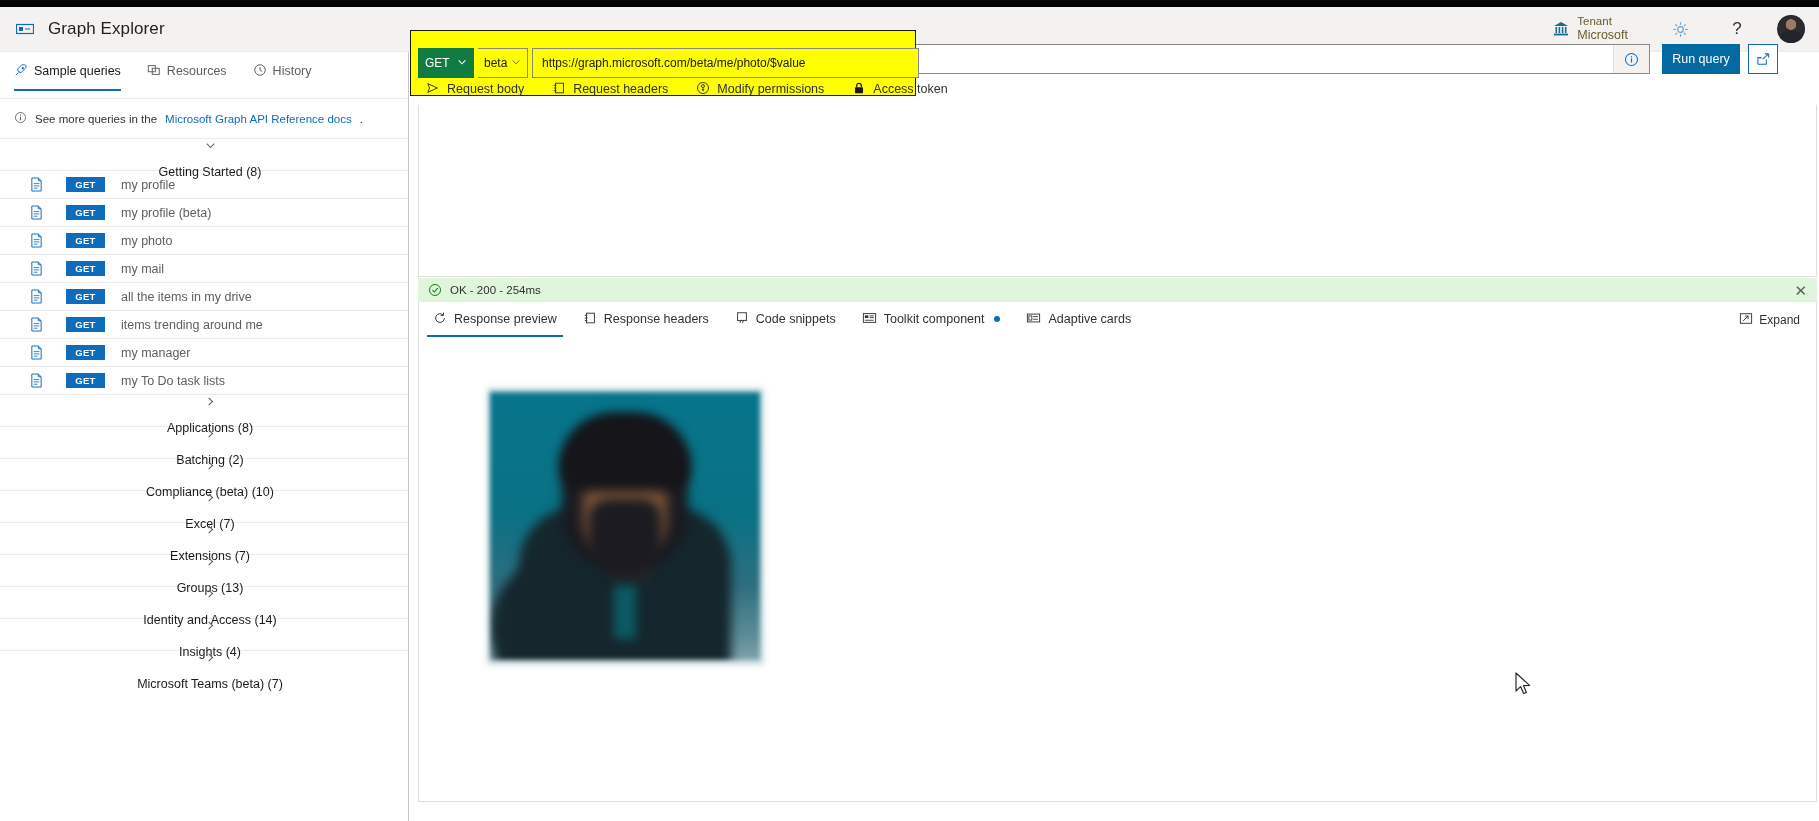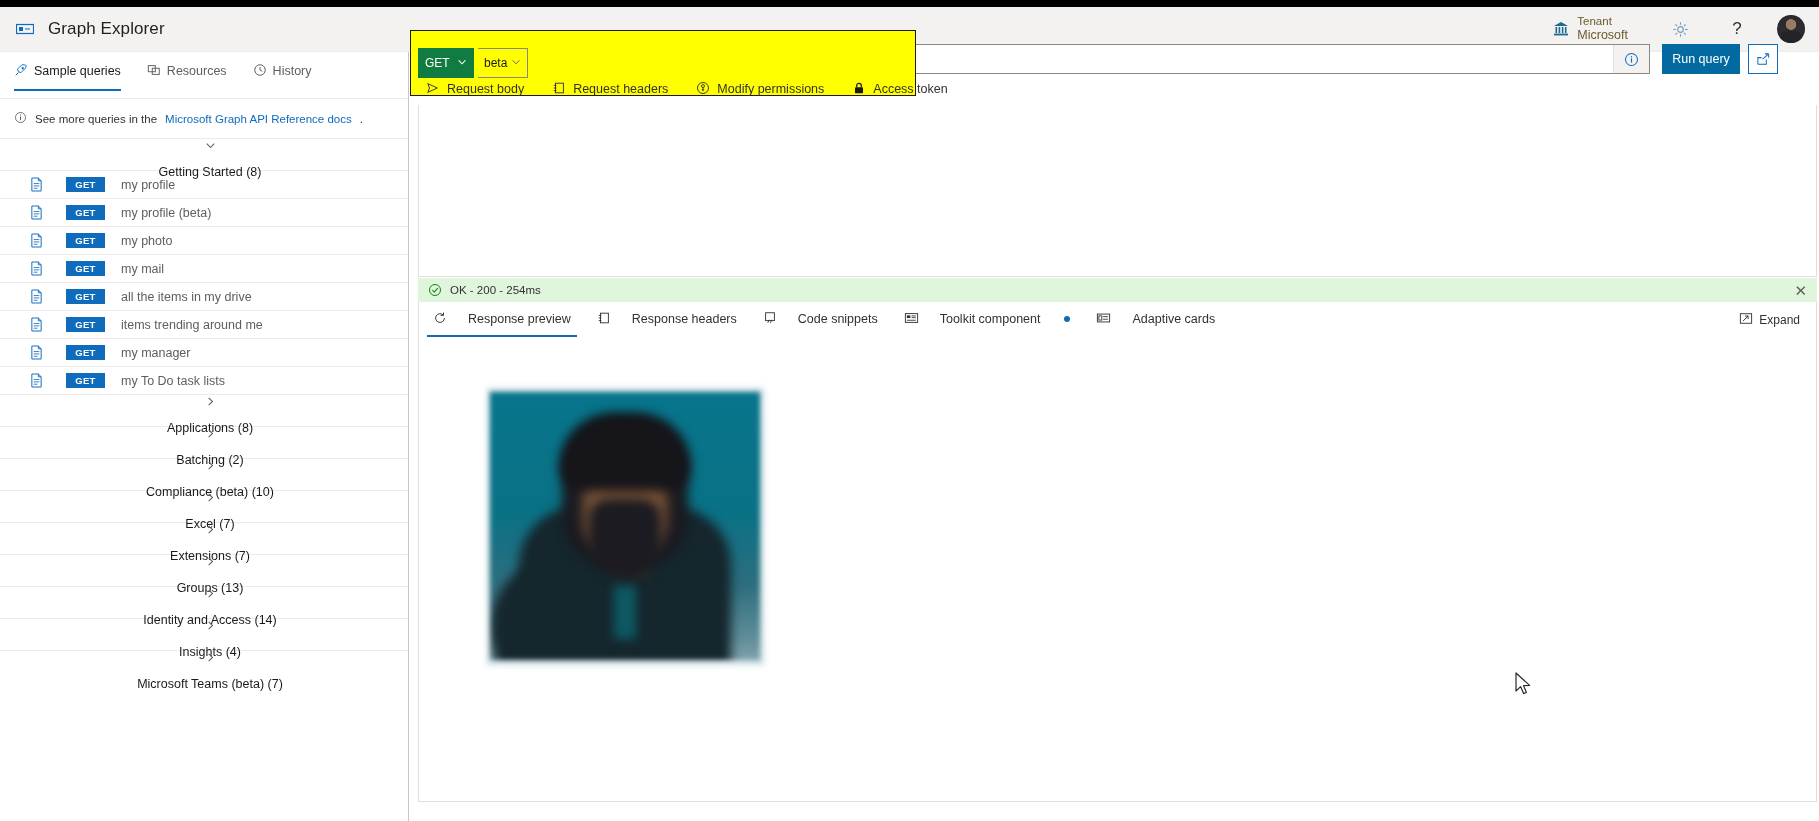--- a/index.html
+++ b/index.html
@@ -182,21 +182,21 @@
   
   .resp-area {
     position:absolute; top:250px; left:8px; width:1399px; height:500px;
     border:1px solid #e1dfdd; border-top:0; background:#fff;
   }
   .resp-tabs {
     display:flex; align-items:center; height:36px; padding-left:14px; gap:26px;
     position:relative;
   }
   .rsp-tab {
-    display:flex; align-items:center; gap:21px; font-size:12.5px; color:#323130;
+    display:flex; align-items:center; gap:7px; font-size:12.5px; color:#323130;
     height:34px; position:relative; padding-bottom:2px;
   }
   .rsp-tab.active::after {
     content:''; position:absolute; left:-6px; right:-6px; bottom:0; height:2.5px; background:#0f6cbd;
   }
   .rsp-tab svg { flex:none; color:#323130; }
   .blue-dot { width:6px; height:6px; border-radius:50%; background:#0f6cbd; margin-left:3px; }
   .expand-btn {
     margin-left:auto; margin-right:16px; display:flex; align-items:center; gap:6px;
     font-size:12px; color:#323130;
@@ -577,20 +577,21 @@
           </span>
         </div>
         <div class="ver-select">
           <span>beta</span>
           <span>
             <svg width="10" height="10" viewBox="0 0 12 12">
                 <path d="M2 4 L6 8.2 L10 4" fill="none" stroke="#605e5c" stroke-width="1.15"></path>
               </svg>
           </span>
         </div>
+        <div class="url-field" style="flex:0 0 387px">https://graph.microsoft.com/beta/me/photo/$value</div>
       </div>
 
       <div class="run-btn">Run query</div>
 
       <div class="share-btn">
         <svg width="15" height="15" viewBox="0 0 16 16">
           <path d="M2 13 V6 h4" fill="none" stroke="#0f6cbd" stroke-width="1.1"></path>
           <path d="M2 13 h9 V8" fill="none" stroke="#0f6cbd" stroke-width="1.1"></path>
           <path d="M7 7.5 L13.5 2 M13.5 2 h-4 M13.5 2 v4" fill="none" stroke="#0f6cbd" stroke-width="1.1"></path>
         </svg>

